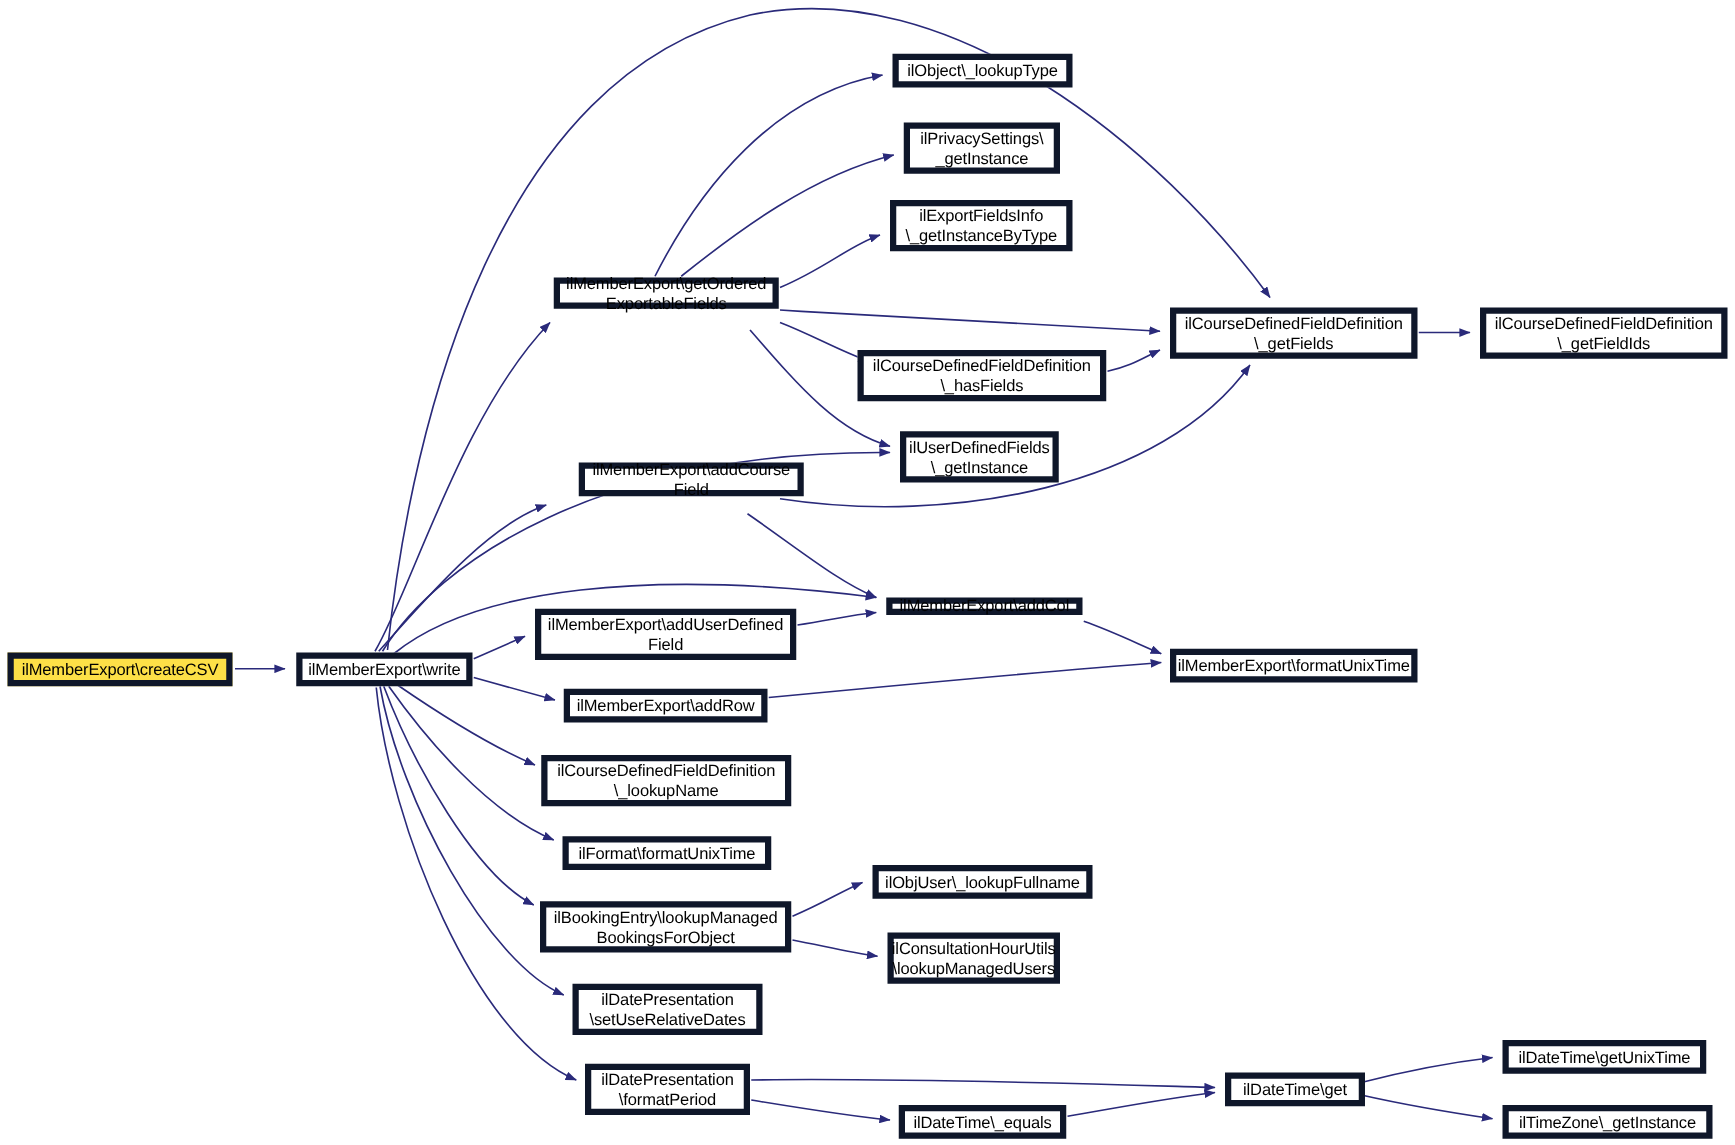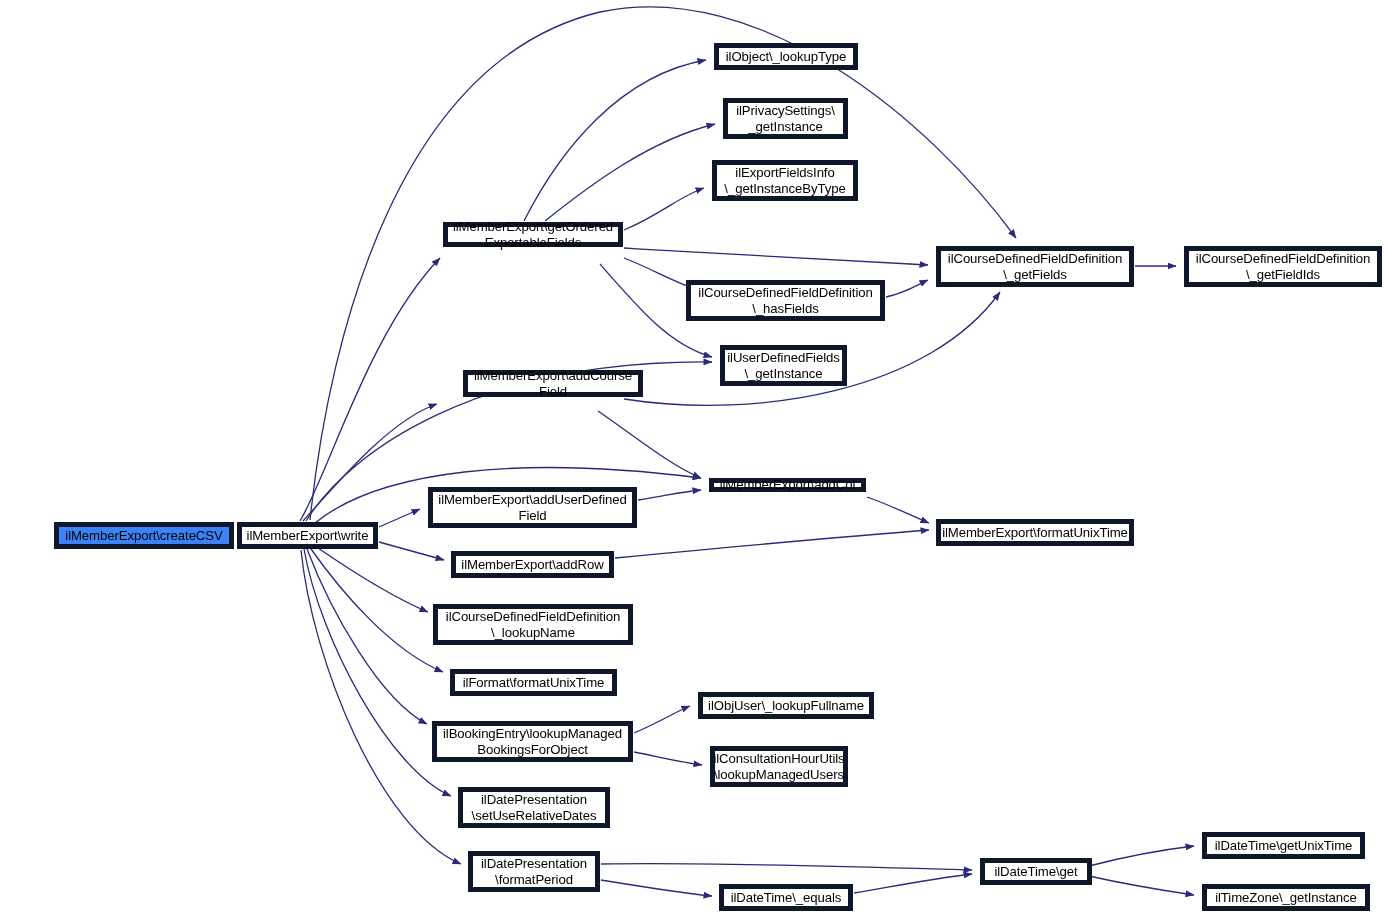--- a/index.html
+++ b/index.html
@@ -14,21 +14,21 @@
     display:flex;
     align-items:center;
     justify-content:center;
     text-align:center;
     font-size:13.2px;
     line-height:15.5px;
     color:#000000;
     white-space:pre-line;
     letter-spacing:-0.1px;
   }
-  .node.root{background:#3b82f6;margin-left:48px;}
+  .node.root{background:#fde047;}
 </style>
 </head>
 <body>
 
 <div id="canvas">
   <svg class="edges" viewBox="0 0 1388 916">
     <defs>
       <marker id="arrowhead" markerWidth="9" markerHeight="7" refX="8.5" refY="3.5" orient="auto" markerUnits="userSpaceOnUse">
         <polygon points="0,0 9,3.5 0,7" fill="#2a2a7a"></polygon>
       </marker>

